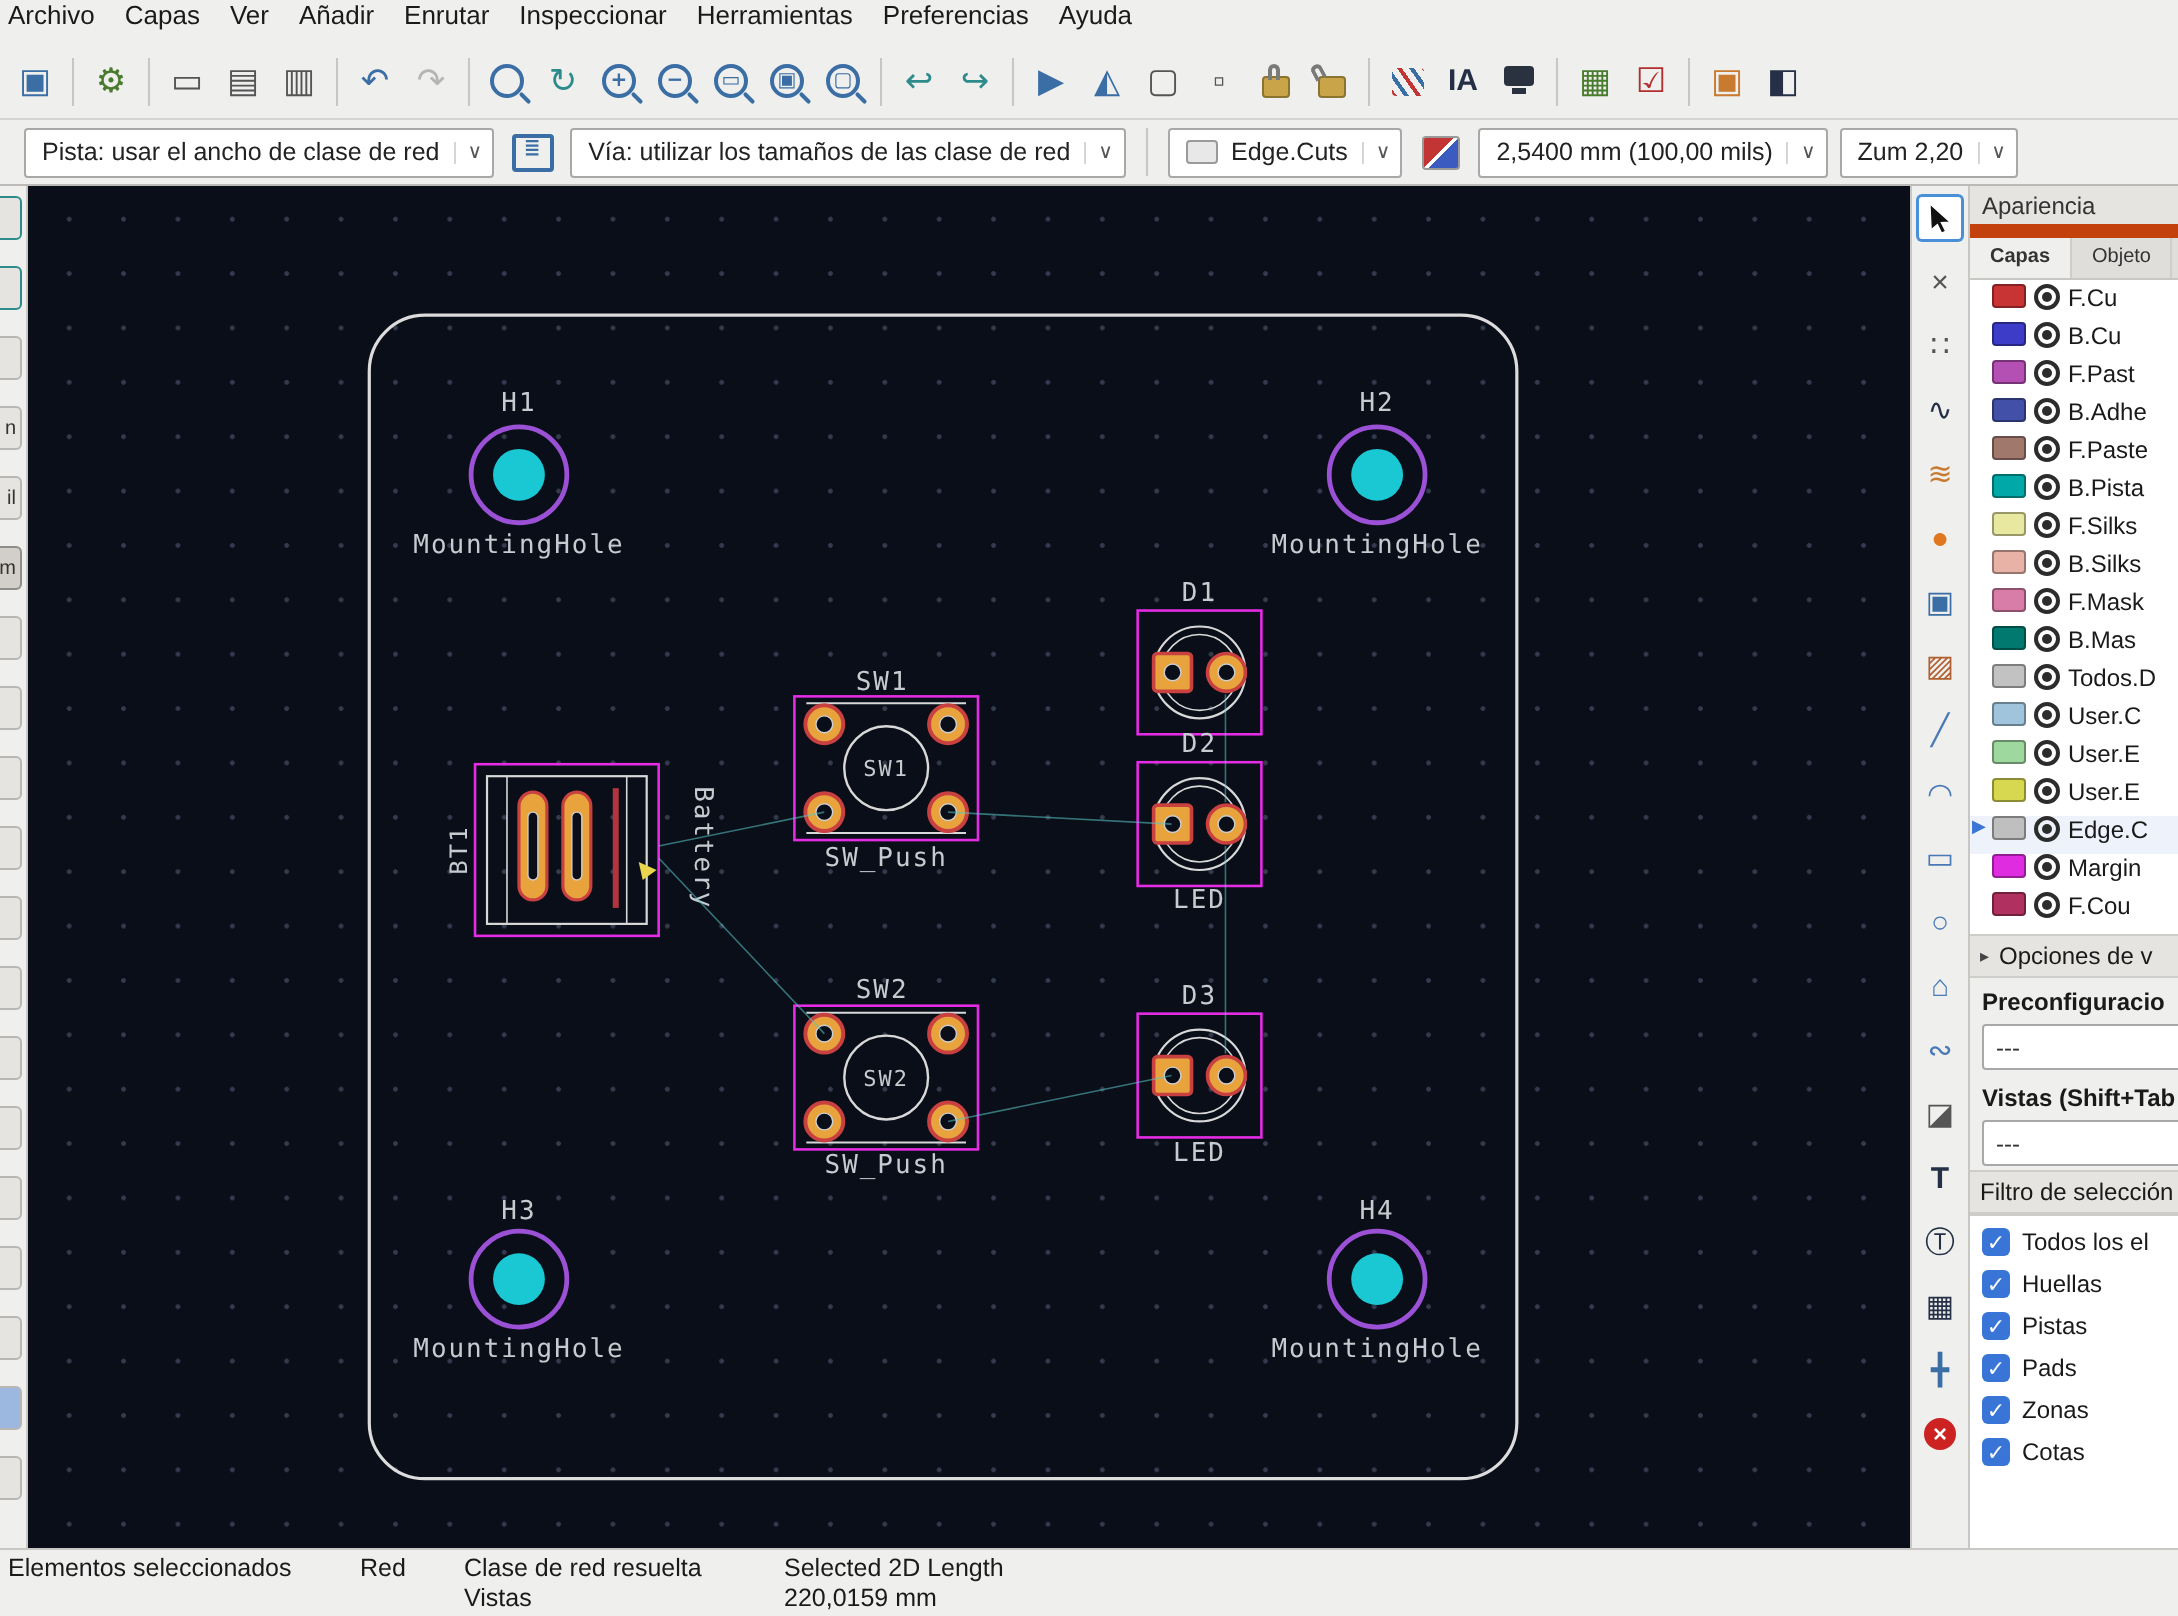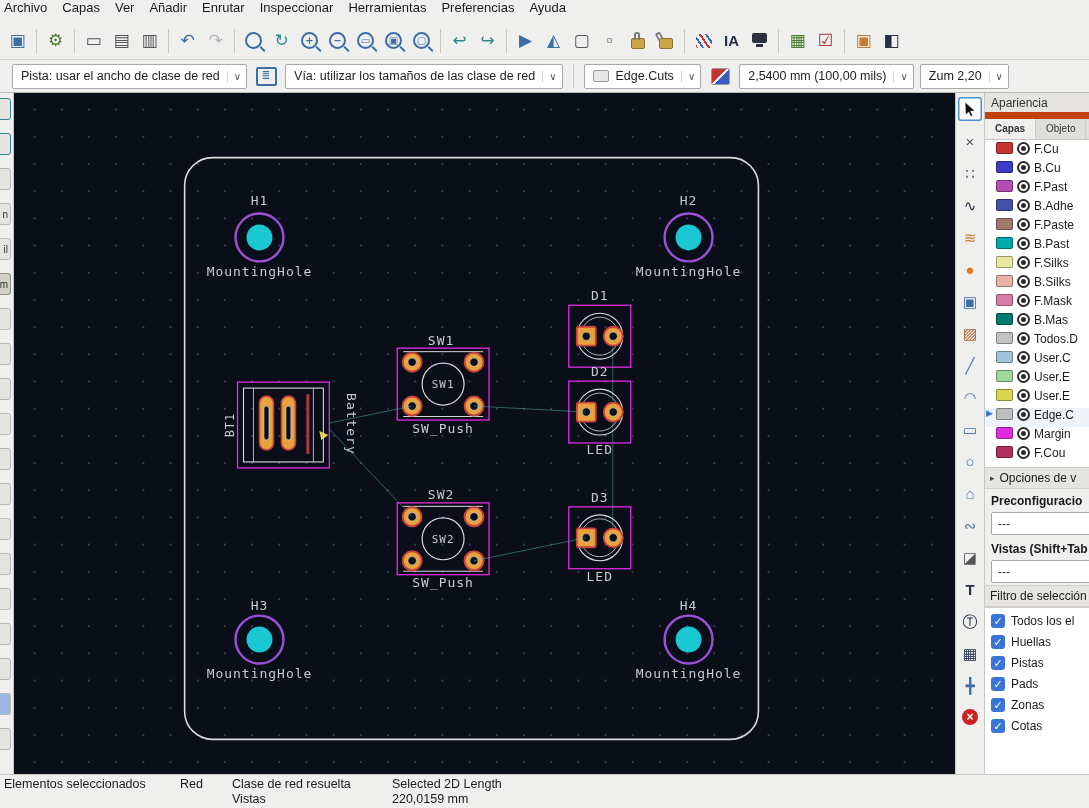--- a/index.html
+++ b/index.html
@@ -411,21 +411,21 @@
             <span class="lname">B.Adhe</span>
           </div>
         <div class="lrow">
             <span class="swatch" style="background: rgb(160, 120, 108);"></span>
             <span class="eye"></span>
             <span class="lname">F.Paste</span>
           </div>
         <div class="lrow">
             <span class="swatch" style="background: rgb(0, 168, 168);"></span>
             <span class="eye"></span>
-            <span class="lname">B.Past</span>
+            <span class="lname">B.Pista</span>
           </div>
         <div class="lrow">
             <span class="swatch" style="background: rgb(232, 232, 160);"></span>
             <span class="eye"></span>
             <span class="lname">F.Silks</span>
           </div>
         <div class="lrow">
             <span class="swatch" style="background: rgb(232, 178, 167);"></span>
             <span class="eye"></span>
             <span class="lname">B.Silks</span>

